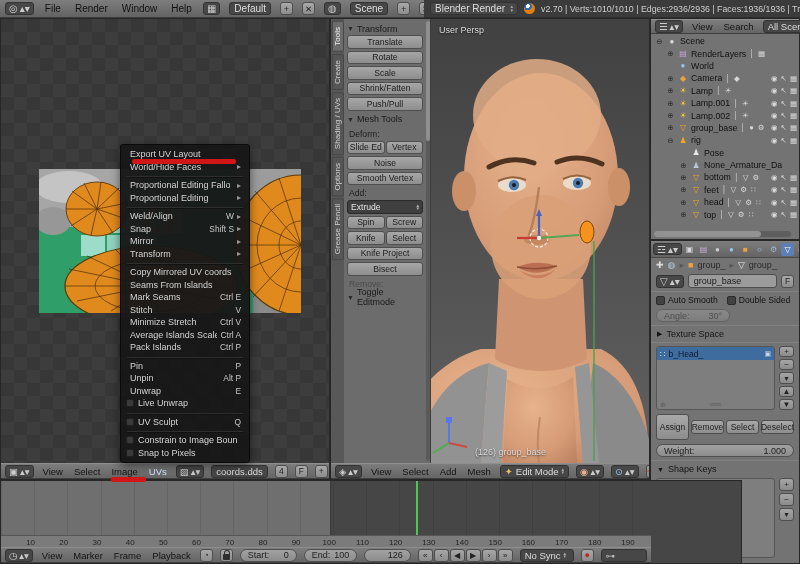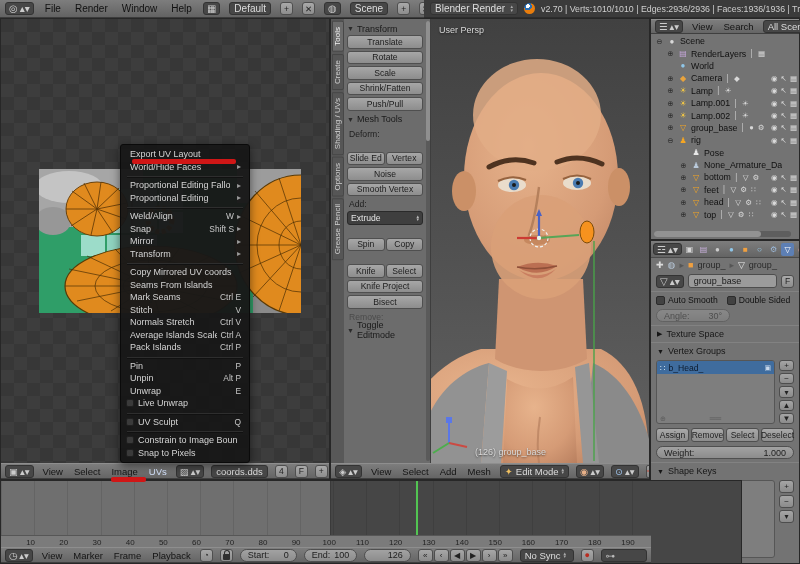--- a/index.html
+++ b/index.html
@@ -67,21 +67,21 @@
   .shelf-tab.k-true{background:#6c6c6c;color:#f2f2f2;}
   #shelf-body{flex:1;padding:3px 3px 0 3px;overflow:hidden;position:relative;}
   #shelf-scroll{width:4px;background:#5a5a5a;border-radius:2px;margin:2px 0;position:relative;}
   #shelf-scroll::before{content:'';position:absolute;left:0;top:0;width:4px;height:120px;background:#8f8f8f;border-radius:2px;}
   .panel-head{display:flex;align-items:center;gap:3px;color:#1a1a1a;font-size:9px;height:13px;}
   .panel-head .tri{font-size:7px;color:#2a2a2a;}
   .shelf-btn{display:flex;align-items:center;justify-content:center;background:linear-gradient(#a7a7a7,#8d8d8d);
       border:1px solid #4f4f4f;border-radius:3px;height:13.5px;margin-bottom:2px;font-size:8.6px;color:#1c1c1c;
       white-space:nowrap;overflow:hidden;padding:0 2px;}
   .btn-row{display:flex;gap:1px;}
-  .btn-row .shelf-btn{flex:1;margin-top:11px;}
+  .btn-row .shelf-btn{flex:1;}
   .shelf-label{font-size:8.6px;color:#1e1e1e;margin:3px 0 2px 2px;}
   .shelf-dd{background:#3f3f3f;color:#e4e4e4;border:1px solid #2a2a2a;border-radius:3px;height:13.5px;margin-bottom:2px;
       display:flex;align-items:center;justify-content:space-between;font-size:8.6px;padding:0 3px;}
   .faded{opacity:.45;}
 
   
   #outliner{left:650px;top:18px;width:150px;height:222px;background:#737373;}
   #outliner-header{height:15px;}
   .o-body{position:absolute;top:16px;left:0;right:0;bottom:9px;overflow:hidden;font-size:8.8px;}
   .o-row{display:flex;align-items:center;height:12.4px;gap:3px;color:#101010;white-space:nowrap;padding-right:2px;}
@@ -351,21 +351,21 @@
         <div class="shelf-label">Add:</div>
         <div class="shelf-dd">
           <span>Extrude</span>
           <span class="updown" style="display:inline-flex;flex-direction:column;line-height:3.2px;font-size:5px;color:#bbb">
               <span>▴</span>
               <span>▾</span>
             </span>
         </div>
         <div class="btn-row">
           <div class="shelf-btn">Spin</div>
-          <div class="shelf-btn">Copy</div>
+          <div class="shelf-btn">Screw</div>
         </div>
         <div class="btn-row">
           <div class="shelf-btn">Knife</div>
           <div class="shelf-btn">Select</div>
         </div>
         <div class="shelf-btn">Knife Project</div>
         <div class="shelf-btn">Bisect</div>
         <div class="shelf-label faded">Remove:</div>
         <div class="panel-head" style="">
           <span class="tri">▼</span>
@@ -610,44 +610,40 @@
       </span>
     </div>
     <div class="p-sep"></div>
 
     <div class="p-headrow">
       <span class="tri">▶</span>
       <span>Texture Space</span>
     </div>
     <div class="p-sep"></div>
 
-    <div class="p-headrow">
-      <span class="tri">▼</span>
-      <span>Vertex Groups</span>
-    </div>
     <div class="p-row" style="height:68px;align-items:stretch">
       <div class="listbox">
         <div class="vg-item selected">
           <span style="color:#cfe0f0">∷</span>
           <span>b_Head_</span>
           <span style="margin-left:auto;color:#c8d8ea;font-size:7px">▣</span>
         </div>
         <span class="grip-plus">⊕</span>
           <span class="grip">══</span>
       </div>
       <div class="sidecol">
           <span class="sq-btn">+</span>
           <span class="sq-btn">−</span>
           <span class="sq-btn">▾</span>
           <span class="sq-btn">▲</span>
           <span class="sq-btn">▼</span>
         </div>
     </div>
     <div class="p-row" style="gap:2px">
-        <span class="mini-btn" style="flex:1;height:14px">Assign</span>
+        <span class="mini-btn" style="flex:1;height:26px">Assign</span>
         <span class="mini-btn" style="flex:1;height:14px">Remove</span>
         <span class="mini-btn" style="flex:1;height:14px">Select</span>
         <span class="mini-btn" style="flex:1;height:14px">Deselect</span>
       </div>
     <div class="p-row">
       <span class="pill" style="flex:1">
         <span>Weight:</span>
           <span>1.000</span>
       </span>
     </div>
@@ -825,21 +821,21 @@
 
   </div>
       <div class="m-row">
 
     <span class="lab">Stitch</span>
     <span class="sc">V</span>
 
   </div>
       <div class="m-row">
 
-    <span class="lab">Normals Stretch</span>
+    <span class="lab">Minimize Stretch</span>
     <span class="sc">Ctrl V</span>
 
   </div>
       <div class="m-row">
 
     <span class="lab">Average Islands Scale</span>
     <span class="sc">Ctrl A</span>
 
   </div>
       <div class="m-row">

